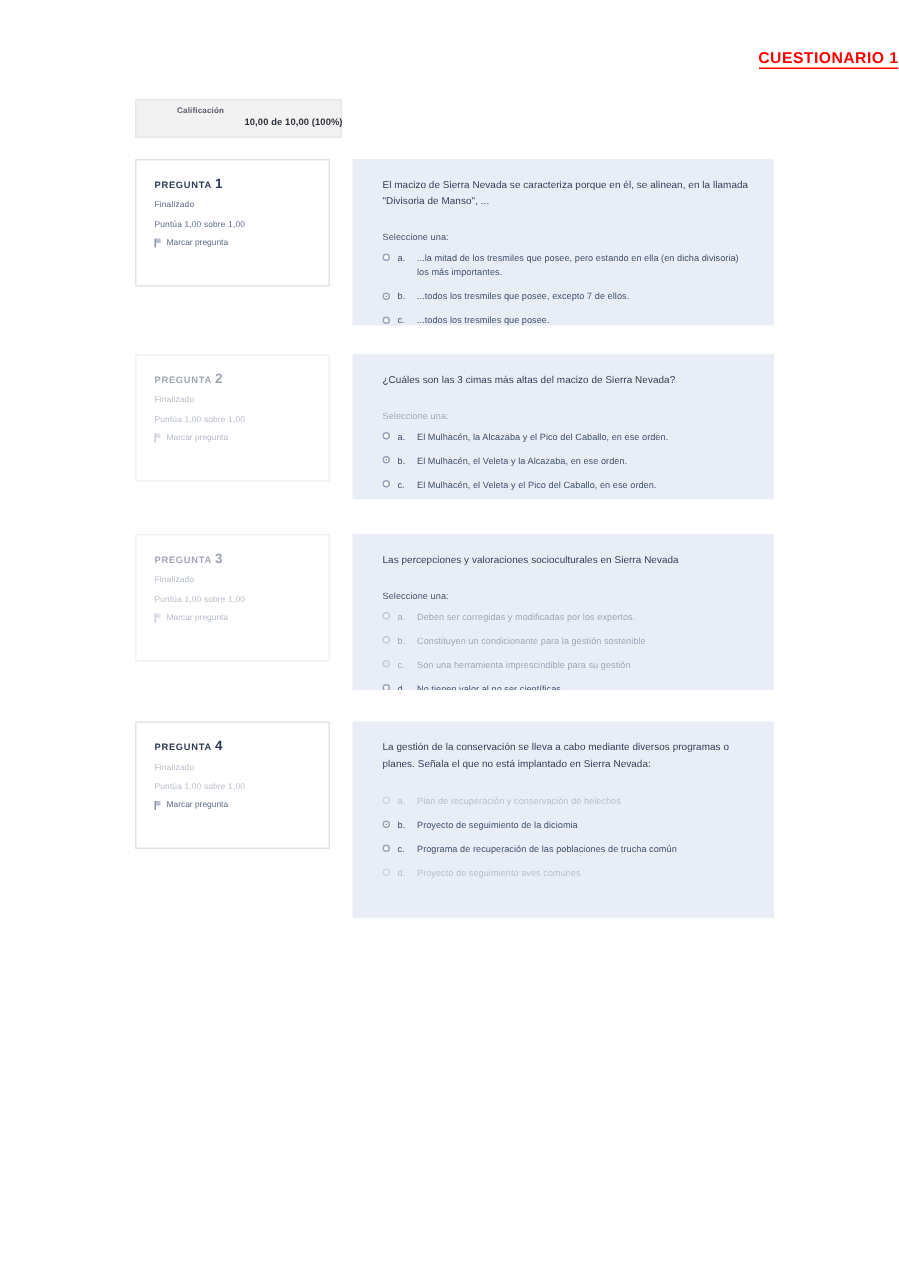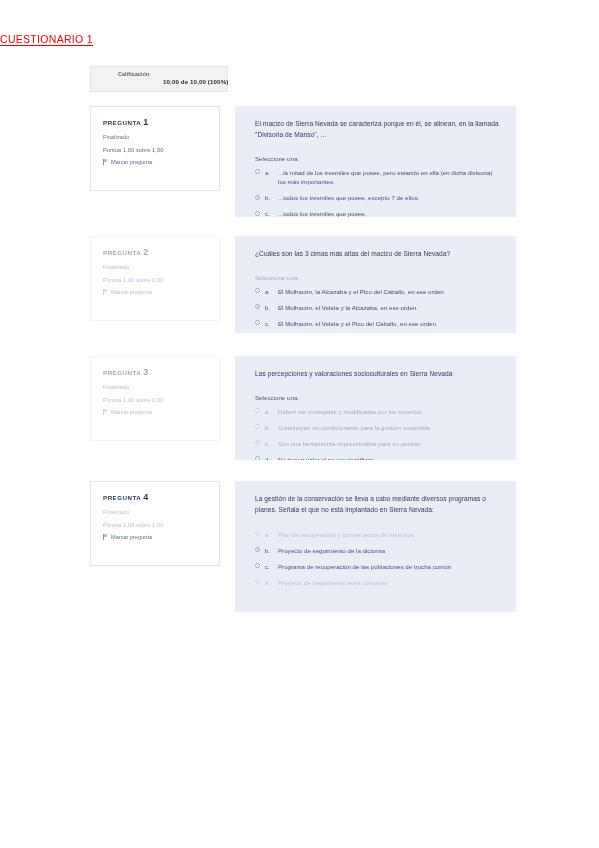--- a/index.html
+++ b/index.html
@@ -20,23 +20,23 @@
     width: 599px;
     height: 848px;
     background: #ffffff;
   }
 
   
   .doc-title {
     position: absolute;
     left: 0; top: 33px;
     width: 599px;
-    text-align: left;
+    text-align: right;
     font-size: 10.5px;
-    font-weight: normal;
+    font-weight: bold;
     color: #ff0000;
     letter-spacing: 0.3px;
   }
   .doc-title span {
     border-bottom: 1px solid #ff0000;
     padding-bottom: 0px;
   }
 
   
   .grade-bar {

